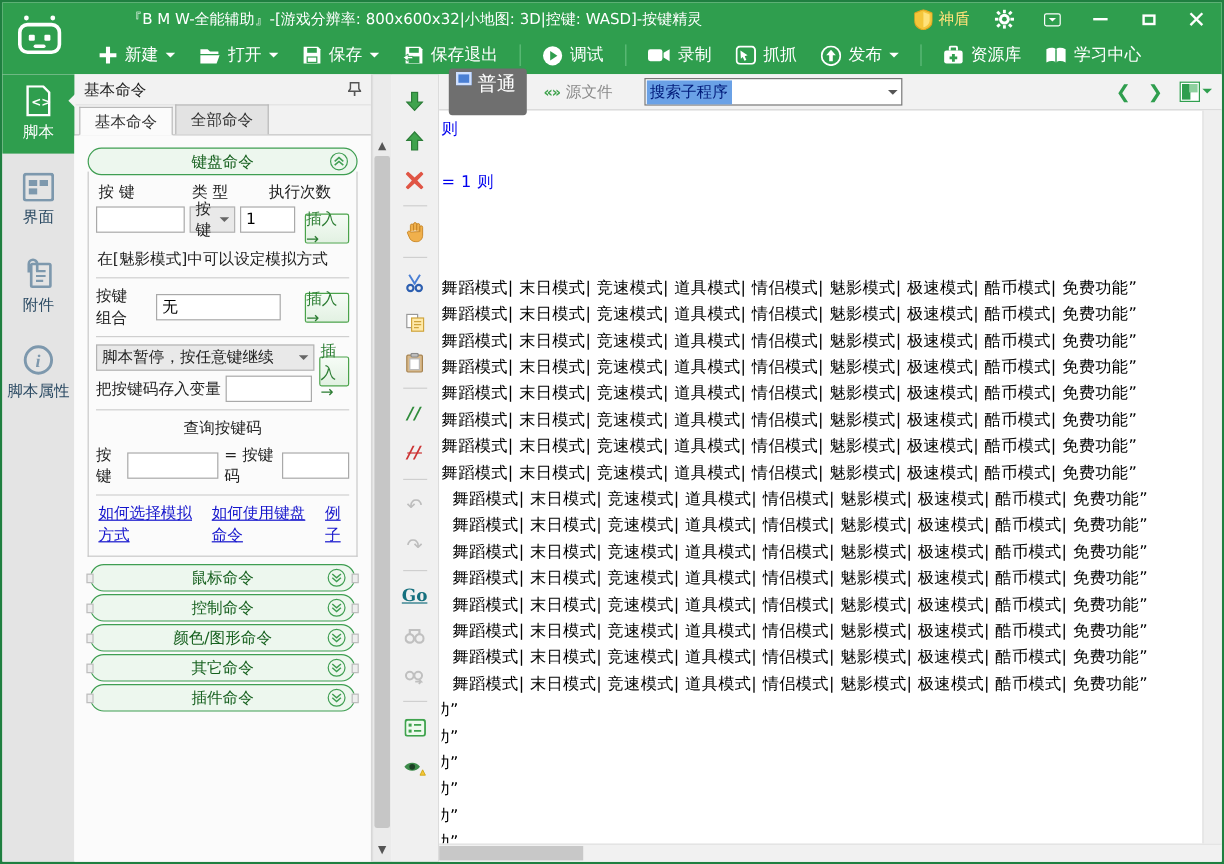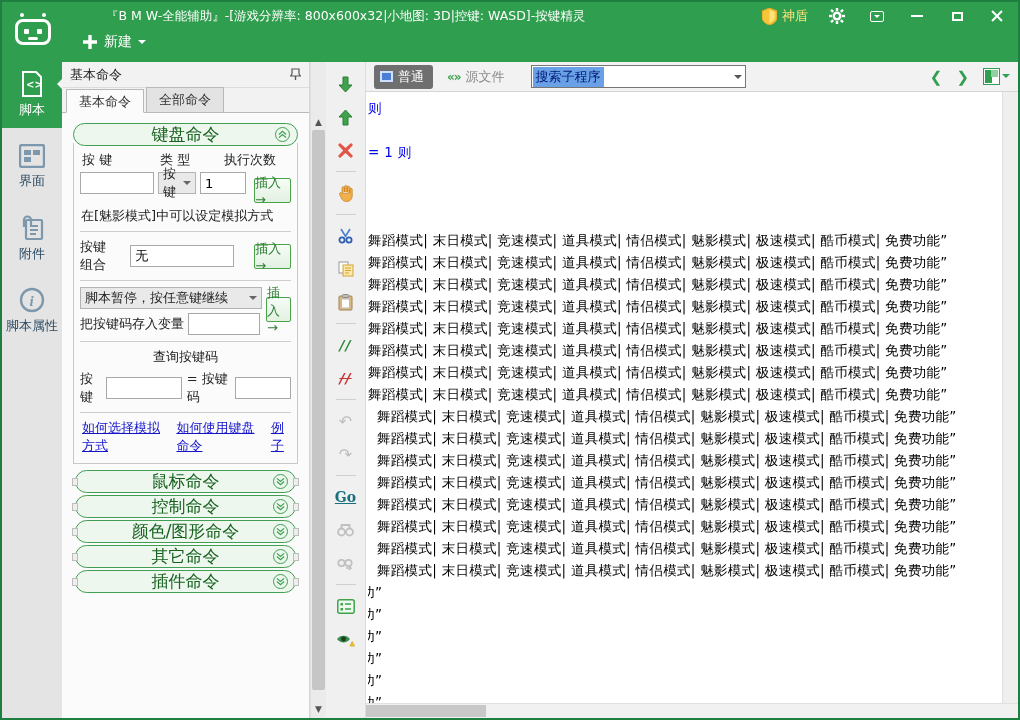--- a/index.html
+++ b/index.html
@@ -26,21 +26,21 @@
   .shield-badge { display:flex; align-items:center; gap:5px; color:#ffe27a; font-size:13px; }
   .winbtn { width:22px; height:20px; display:flex; align-items:center; justify-content:center; cursor:default; }
   .ico-min { width:12px; height:2px; background:#fff; }
   .ico-max { width:11px; height:9px; border:2px solid #fff; }
   .ico-close { position:relative; width:12px; height:12px; }
   .ico-close::before,.ico-close::after { content:""; position:absolute; left:5px; top:-1px; width:2px; height:14px; background:#fff; }
   .ico-close::before { transform:rotate(45deg); } .ico-close::after { transform:rotate(-45deg); }
   .ico-wincaret { width:14px; height:11px; border:1px solid #fff; border-radius:2px; display:flex; align-items:center; justify-content:center; }
   .ico-wincaret::after { content:""; border:3px solid transparent; border-top-color:#fff; margin-top:3px; }
 
-  .toolbar { position:absolute; left:0; top:28px; width:100%; height:32px; display:flex; padding-left:72px; gap:4px;flex-direction:column; }
+  .toolbar { position:absolute; left:0; top:28px; width:100%; height:32px; display:flex; align-items:center; padding-left:72px; gap:4px; }
   .tbtn { display:flex; align-items:center; gap:6px; color:#fff; font-size:14px; padding:3px 8px; border-radius:3px; white-space:nowrap; }
   .tbtn svg { display:block; }
   .caret-dn { border:4px solid transparent; border-top-color:#fff; margin-top:4px; }
   .tsep { width:1px; height:18px; background:#63bd7d; margin:0 6px; }
 
   
   .main { position:absolute; left:0; top:60px; width:1016px; height:656px; display:flex; }
 
   
   .sidebar { width:60px; background:#e4e4e4; flex:none; }
@@ -50,21 +50,21 @@
   .side-item.active::after { content:""; position:absolute; right:-1px; top:16px; border:6px solid transparent; border-right-color:#f3f3f3; }
 
   
   .panel { width:248px; flex:none; background:#f7f7f7; border-right:1px solid #d7d7d7; display:flex; flex-direction:column; }
   .panel-header { height:26px; display:flex; align-items:center; justify-content:space-between; padding:0 8px 0 8px; background:#f2f2f2; border-bottom:1px solid #dcdcdc; font-size:13px; color:#222; }
   .tabs { height:25px; display:flex; align-items:flex-end; padding-left:4px; background:#f2f2f2; border-bottom:1px solid #b9b9b9; }
   .tab { padding:3px 12px 3px 12px; font-size:13px; border:1px solid #b9b9b9; border-bottom:none; background:#e3e3e3; color:#333; margin-right:2px; }
   .tab.active { background:#fbfbfb; height:24px; border-bottom:1px solid #fbfbfb; margin-bottom:-1px; }
   .panel-body { flex:1; background:#fbfbfb; padding:6px 5px 0 5px; overflow:hidden; position:relative; }
 
-  .pill { position:relative; height:23px; border:1px solid #3f9e52; border-radius:12px; background:#edf7ee; display:flex; align-items:center; justify-content:center; color:#17611f; font-size:17px; margin:3px 2px; }
+  .pill { position:relative; height:23px; border:1px solid #3f9e52; border-radius:12px; background:#edf7ee; display:flex; align-items:center; justify-content:center; color:#17611f; font-size:13px; margin:3px 2px; }
   .pill .chev { position:absolute; right:7px; top:3px; }
   .pill .notch { position:absolute; top:7px; width:6px; height:8px; border:1px solid #bdbdbd; background:#eee; }
   .pill .notch.l { left:-4px; } .pill .notch.r { right:-4px; }
 
   .kb-box { border:1px solid #c9c9c9; border-top:none; margin:-3px 6px 6px 6px; padding:6px 6px 4px 6px; background:#fbfbfb; }
   .form-labels { display:flex; font-size:13px; color:#222; margin:2px 0 3px 2px; }
   .inp { border:1px solid #a9a9a9; background:#fff; height:22px; font-size:13px; padding:0 4px; font-family:inherit; }
   .sel { border:1px solid #b3b3b3; background:#e9e9e9; height:22px; display:flex; align-items:center; justify-content:space-between; padding:0 4px; font-size:13px; color:#222; }
   .sel .dn { border:4px solid transparent; border-top-color:#666; margin-top:4px; }
   .btn-insert { width:62px; height:25px; border:1px solid #4aa34a; border-radius:2px; background:linear-gradient(#f6fcf6,#e2f1e2); color:#2c7d33; font-size:13px; display:flex; align-items:center; justify-content:center; }
@@ -84,21 +84,21 @@
   .mico { width:24px; height:24px; display:flex; align-items:center; justify-content:center; margin-bottom:9px; }
   .mdiv { width:20px; height:1px; background:#cfcfcf; margin:0 0 9px 0; }
   .go-txt { font-family:"DejaVu Serif","Liberation Serif",serif; font-weight:bold; color:#16707e; text-decoration:underline; font-size:14px; }
   .cm-txt { font-style:italic; font-weight:bold; font-size:14px; color:#2e8b3a; letter-spacing:1px; }
   .cm-txt.red { color:#cc3333; text-decoration:line-through; }
   .undo-txt { font-size:16px; color:#bdbdbd; }
 
   
   .editor { flex:1; display:flex; flex-direction:column; background:#fff; min-width:0; }
   .ed-top { height:30px; background:#f2f2f2; border-bottom:1px solid #d5d5d5; display:flex; align-items:center; padding:0 8px; gap:10px; flex:none; }
-  .btn-normal { display:flex; align-items:center; gap:5px; background:#6f6f6f; color:#fff; border-radius:3px; padding:3px 9px 3px 6px; font-size:13px; }
+  .btn-normal { display:flex; gap:5px; background:#6f6f6f; color:#fff; border-radius:3px; padding:3px 9px 15px 6px; font-size:16px; }
   .btn-normal .glyph { width:13px; height:11px; border:2px solid #cfe0ff; background:#4a7fd4; }
   .btn-source { display:flex; align-items:center; gap:5px; color:#8a8a8a; font-size:13px; padding:3px 4px; }
   .src-glyph { color:#3fa34d; font-weight:bold; font-size:12px; letter-spacing:-1px; }
   .search-box { width:215px; height:23px; border:1px solid #767676; background:#fff; display:flex; align-items:center; justify-content:space-between; padding:1px 3px 1px 1px; margin-left:12px; }
   .search-sel { background:#6aa1e6; color:#001a7a; padding:1px 3px; font-size:13px; }
   .ed-top-right { margin-left:auto; display:flex; align-items:center; gap:14px; }
   .nav-ch { color:#2f9e4e; font-weight:bold; font-size:15px; }
   .grid-ico { position:relative; width:17px; height:17px; border:1px solid #2f9e4e; background:#fff; }
   .grid-ico i { position:absolute; width:7px; height:7px; background:#2f9e4e; }
   .grid-ico i.a { left:1px; top:1px; } .grid-ico i.b { left:1px; bottom:1px; }

